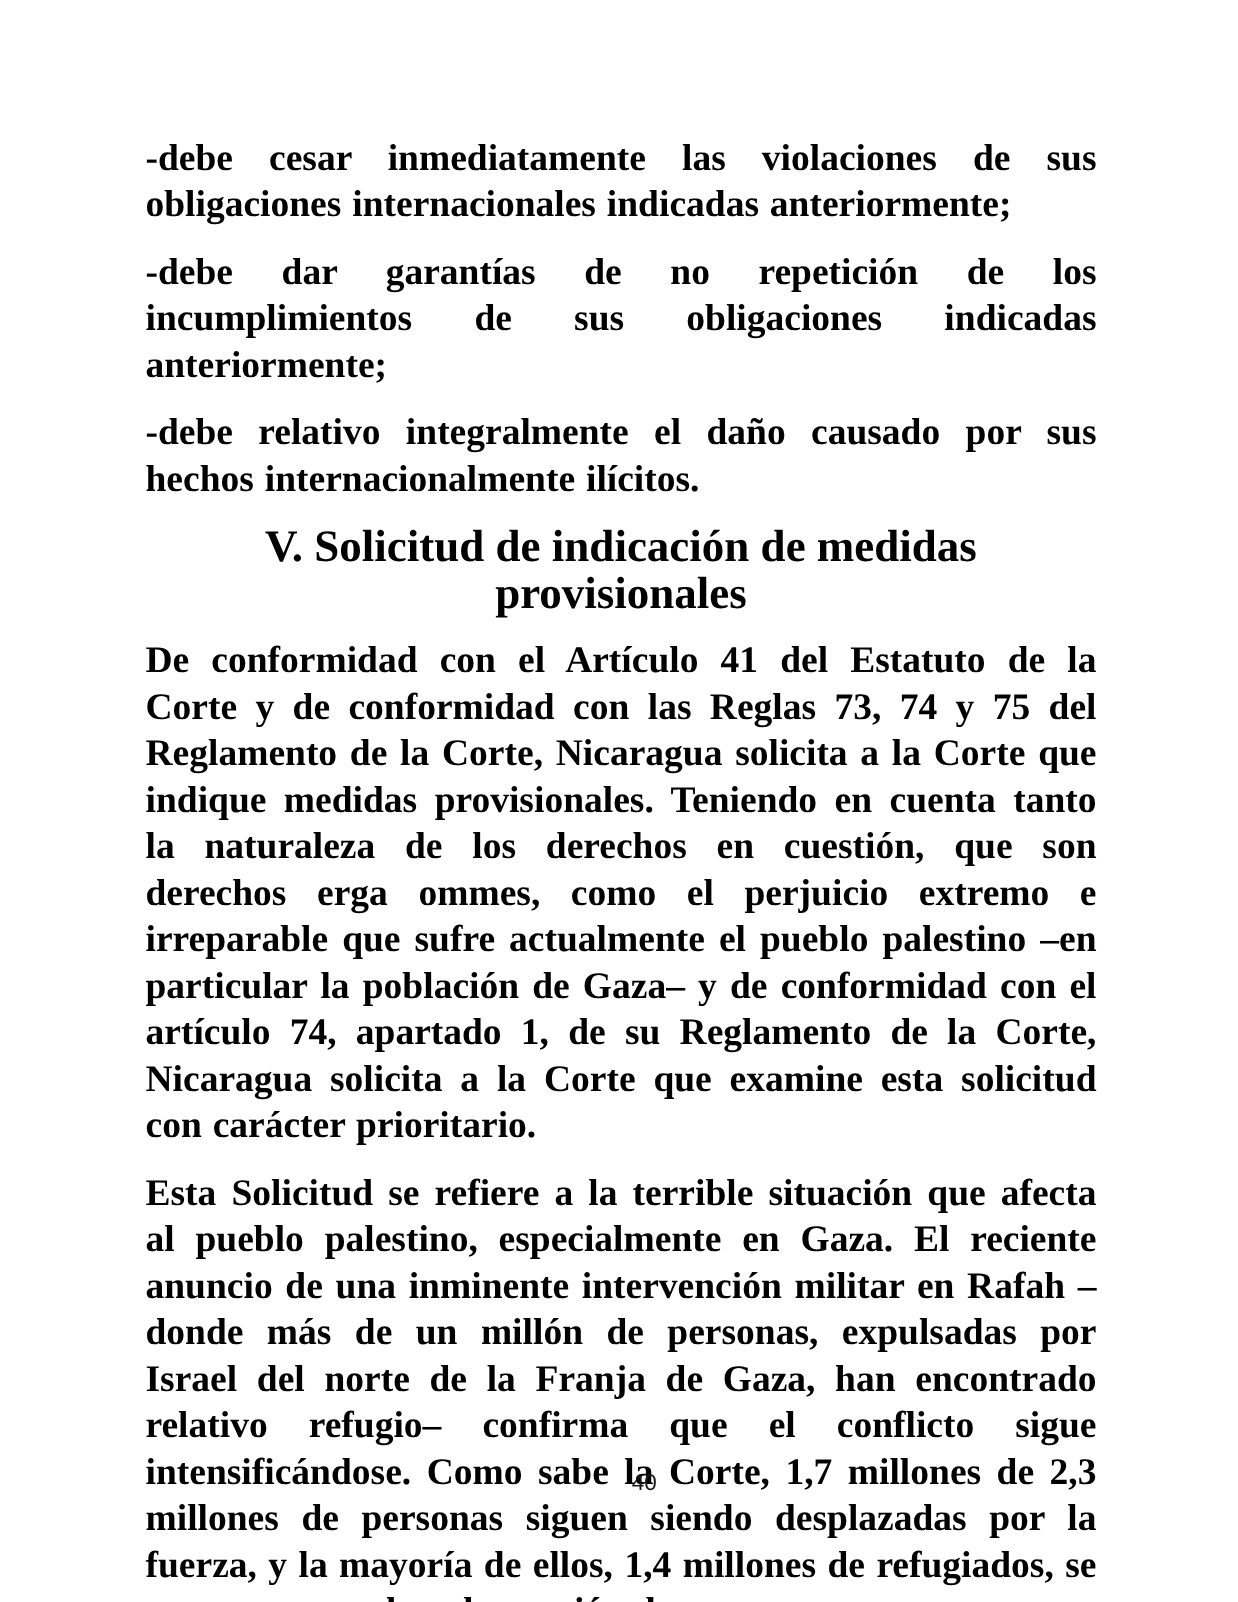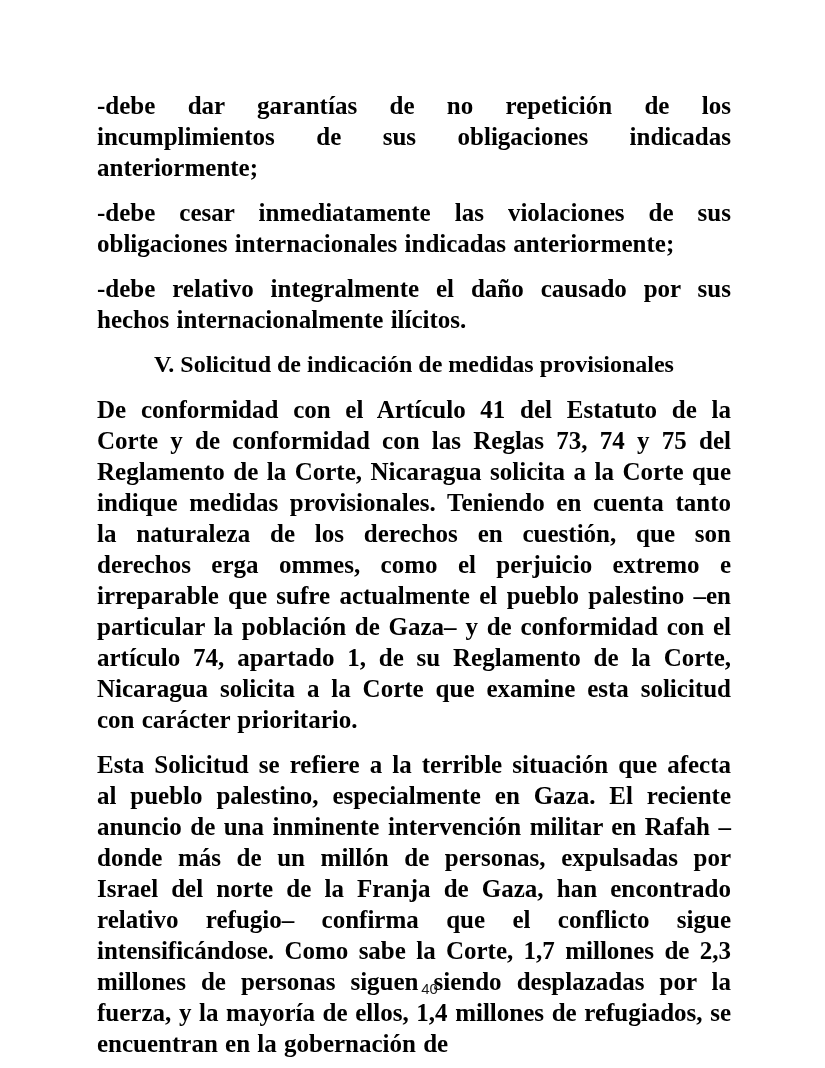--- a/index.html
+++ b/index.html
@@ -27,21 +27,21 @@
     font-size: 25px;
     line-height: 31px;
     font-weight: bold;
     text-align: justify;
     text-align-last: left;
     color: #000000;
     word-spacing: 1px;
   }
   .heading {
     margin: 0 0 14px 0;
-    font-size: 24px;
+    font-size: 30px;
     line-height: 31px;
     font-weight: bold;
     text-align: center;
     color: #000000;
   }
   .page-number {
     position: absolute;
     left: 17px;
     top: 980px;
     width: 825px;
@@ -50,21 +50,21 @@
     font-size: 15px;
     font-weight: normal;
     color: #1a1a1a;
   }
 </style>
 </head>
 <body>
 
 <div class="page">
   <div class="content">
+    <p class="para">-debe cesar inmediatamente las violaciones de sus obligaciones internacionales indicadas anteriormente;</p>
     <p class="para">-debe dar garantías de no repetición de los incumplimientos de sus obligaciones indicadas anteriormente;</p>
-    <p class="para">-debe cesar inmediatamente las violaciones de sus obligaciones internacionales indicadas anteriormente;</p>
     <p class="para">-debe relativo integralmente el daño causado por sus hechos internacionalmente ilícitos.</p>
     <h2 class="heading">V. Solicitud de indicación de medidas provisionales</h2>
     <p class="para">De conformidad con el Artículo 41 del Estatuto de la Corte y de conformidad con las Reglas 73, 74 y 75 del Reglamento de la Corte, Nicaragua solicita a la Corte que indique medidas provisionales. Teniendo en cuenta tanto la naturaleza de los derechos en cuestión, que son derechos erga ommes, como el perjuicio extremo e irreparable que sufre actualmente el pueblo palestino –en particular la población de Gaza– y de conformidad con el artículo 74, apartado 1, de su Reglamento de la Corte, Nicaragua solicita a la Corte que examine esta solicitud con carácter prioritario.</p>
     <p class="para">Esta Solicitud se refiere a la terrible situación que afecta al pueblo palestino, especialmente en Gaza. El reciente anuncio de una inminente intervención militar en Rafah –donde más de un millón de personas, expulsadas por Israel del norte de la Franja de Gaza, han encontrado relativo refugio– confirma que el conflicto sigue intensificándose. Como sabe la Corte, 1,7 millones de 2,3 millones de personas siguen siendo desplazadas por la fuerza, y la mayoría de ellos, 1,4 millones de refugiados, se encuentran en la gobernación de</p>
   </div>
   <div class="page-number">40</div>
 </div>
 
 </body></html>

